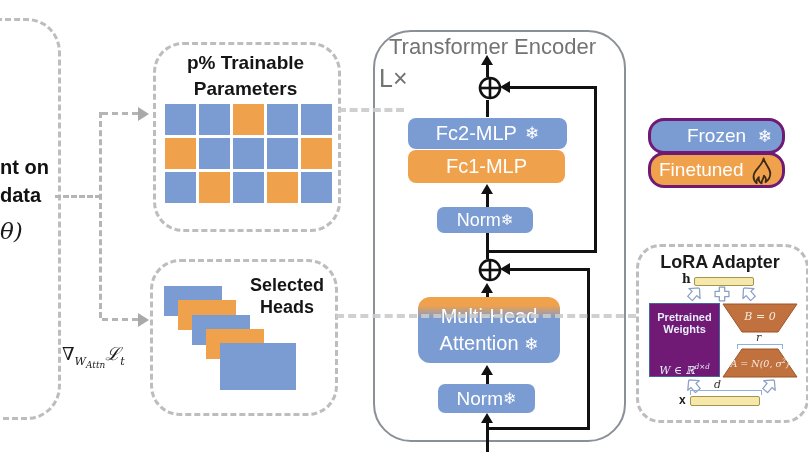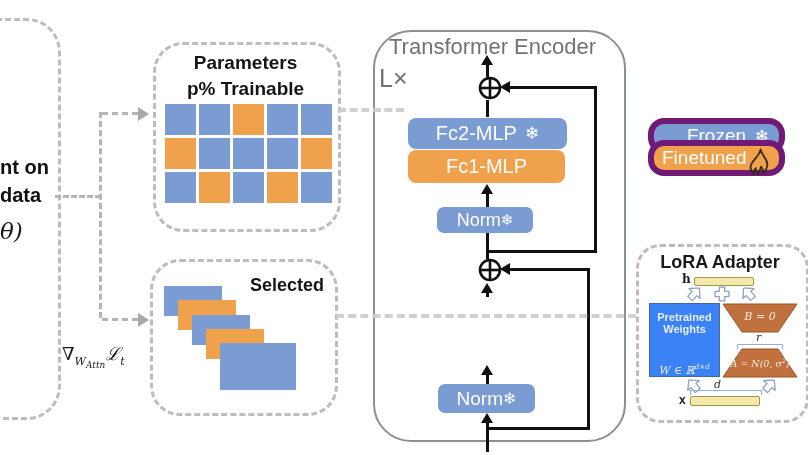--- a/index.html
+++ b/index.html
@@ -37,21 +37,21 @@
   .head-stack{position:absolute;}
   .head-rect{position:absolute;}
   .boxtitle{position:absolute;font-weight:bold;font-size:19px;line-height:26px;
           text-align:center;color:#151515;}
   
   #encoder-frame{position:absolute;left:373px;top:30px;width:249px;height:408px;
           border:2px solid #8b9097;border-radius:38px;background:#fff;}
   .enc-label{position:absolute;font-size:22px;color:#737373;}
   .snow{color:#fff;}
   
-  .legend-box{position:absolute;display:flex;align-items:center;border:6px solid #701a75;
+  .legend-box{position:absolute;display:flex;align-items:center;border:3px solid #701a75;
           border-radius:16px;color:#fff;font-size:19px;box-sizing:border-box;}
   .lora-bluetext{color:#e7edf9;}
   .bracket{position:absolute;height:4px;border-top:1.5px solid #8fb2dd;
           border-left:1.5px solid #8fb2dd;border-right:1.5px solid #8fb2dd;}
   .trap-label{position:absolute;color:#f6eade;font-family:"DejaVu Serif",serif;
           font-style:italic;text-align:center;}
   .ybar{position:absolute;background:#f4e9aa;border:1px solid #a8934c;box-sizing:border-box;}
   sup{font-size:65%;}
 </style>
 </head>
@@ -71,22 +71,22 @@
   <div class="arr-right-gray" style="left:138px;top:107px;"></div>
   <div class="hdash" style="left:102px;top:318px;width:36px;"></div>
   <div class="arr-right-gray" style="left:138px;top:313px;"></div>
 
   <div class="abs math" style="left:62px;top:341px;font-size:18px;">
     <span style="font-style:normal;">∇</span><sub><span>W</span><sub>Attn</sub></sub><span>ℒ</span><sub>t</sub>
   </div>
 
   <div class="dashbox" style="left:153px;top:42px;width:182px;height:184px;"></div>
   <div class="boxtitle" style="left:163px;top:50px;width:165px;">
+    <div>p% Trainable</div>
     <div>Parameters</div>
-    <div>p% Trainable</div>
   </div>
   <div class="param-grid" style="left:165px;top:104px;">
       <div style="background: rgb(123, 156, 211);"></div>
       <div style="background: rgb(123, 156, 211);"></div>
       <div style="background: rgb(240, 161, 76);"></div>
       <div style="background: rgb(123, 156, 211);"></div>
       <div style="background: rgb(123, 156, 211);"></div>
       <div style="background: rgb(240, 161, 76);"></div>
       <div style="background: rgb(123, 156, 211);"></div>
       <div style="background: rgb(123, 156, 211);"></div>
@@ -97,20 +97,21 @@
       <div style="background: rgb(123, 156, 211);"></div>
       <div style="background: rgb(240, 161, 76);"></div>
       <div style="background: rgb(123, 156, 211);"></div>
     </div>
 
   <div class="hdash-light" style="left:338px;top:108px;width:66px;"></div>
 
   <div class="dashbox" style="left:150px;top:259px;width:182px;height:151px;"></div>
   <div class="boxtitle" style="left:242px;top:274px;width:90px;font-size:18px;line-height:22px;">
     <div>Selected</div>
+    <div>Heads</div>
   </div>
   <div class="head-stack" style="left:164px;top:286px;width:140px;height:110px;">
       <div class="head-rect" style="left: 0px; top: 0px; width: 58px; height: 30px; background: rgb(123, 156, 211); z-index: 1;"></div>
       <div class="head-rect" style="left: 14px; top: 14.25px; width: 58px; height: 30px; background: rgb(240, 161, 76); z-index: 2;"></div>
       <div class="head-rect" style="left: 28px; top: 28.5px; width: 58px; height: 30px; background: rgb(123, 156, 211); z-index: 3;"></div>
       <div class="head-rect" style="left: 42px; top: 42.75px; width: 58px; height: 30px; background: rgb(240, 161, 76); z-index: 4;"></div>
       <div class="head-rect" style="left: 56px; top: 57px; width: 76px; height: 47px; background: rgb(123, 156, 211); z-index: 5;"></div>
     </div>
 
   <div class="hdash-light" style="left:336px;top:314px;width:300px;"></div>
@@ -150,20 +151,27 @@
 
   <svg class="abs" style="left:477px;top:257px;" width="26" height="26">
     <circle cx="13" cy="13" r="10" fill="#fff" stroke="#111" stroke-width="2.6"></circle>
     <line x1="13" y1="2" x2="13" y2="24" stroke="#111" stroke-width="2.6"></line>
     <line x1="2" y1="13" x2="24" y2="13" stroke="#111" stroke-width="2.6"></line>
   </svg>
 
   <div class="vline" style="left:486px;top:291px;height:6px;"></div>
   <div class="arr-up" style="left:481px;top:283px;"></div>
 
+  <div class="node" style="left:418px;top:297px;width:142px;height:66px;border-radius:12px;font-size:20px;line-height:27px;
+              background:linear-gradient(180deg,#f0a14c 0%,#f0a14c 13%,#7b9cd3 32%,#7b9cd3 100%);
+              flex-direction:column;">
+    <div><span>Multi-Head</span></div>
+    <div><span>Attention</span>
+         <span class="snow" style="font-size:17px;">❄</span></div>
+  </div>
 
   <div class="vline" style="left:486px;top:373px;height:11px;"></div>
   <div class="arr-up" style="left:481px;top:365px;"></div>
 
   <div class="node blue" style="left:438px;top:384px;width:97px;height:29px;font-size:19px;border-radius:7px;">
     <span>Norm</span>
     <span class="snow" style="font-size:16px;">❄</span>
   </div>
 
   <div class="vline" style="left:486px;top:421px;height:31px;"></div>
@@ -176,21 +184,21 @@
 
   <div class="hline" style="left:488px;top:250px;width:109px;"></div>
   <div class="vline" style="left:594px;top:87px;height:166px;"></div>
   <div class="hline" style="left:508px;top:86px;width:89px;"></div>
   <div class="arr-left" style="left:500px;top:81px;"></div>
 
   <div class="legend-box blue" style="left:648px;top:118px;width:137px;height:36px;justify-content:center;">
     <span>Frozen</span>
     <span class="snow" style="position:absolute;right:10px;font-size:17px;">❄</span>
   </div>
-  <div class="legend-box orange" style="left:648px;top:140px;width:137px;height:36px;padding-left:8px;">
+  <div class="legend-box orange" style="left:648px;top:152px;width:137px;height:36px;padding-left:8px;">
     <span>Finetuned</span>
     <svg style="position:absolute;right:4px;top:1px;" width="30" height="34" viewBox="0 0 24 28">
       <path d="M12.5 2 C13.8 7.5 18 9.5 18 14.5 C18 17.5 16.5 20 14 21.5 C14.8 19.5 14.3 17.5 12.8 16.2 C12.6 18.8 10.6 20 10.8 22.6 C8.8 21.5 8.2 19.3 8.6 17.4 C7.2 18.6 6.4 20.4 6.8 22.4 C5 20.8 4.2 18.6 4.2 16.8 C4.2 11.2 11 9.2 12.5 2 Z" fill="none" stroke="#3c2a18" stroke-width="1.5" stroke-linejoin="round"></path>
     </svg>
   </div>
 
   <div class="dashbox" style="left:636px;top:244px;width:167px;height:173px;border-radius:24px;"></div>
   <div class="abs" style="left:640px;top:252px;width:160px;text-align:center;font-weight:bold;font-size:18px;">LoRA Adapter</div>
 
   <div class="abs math" style="left:682px;top:272px;font-size:12px;font-weight:bold;font-style:normal;">h</div>
@@ -199,21 +207,21 @@
   <svg class="abs" style="left:686px;top:286px;transform:rotate(42deg);" width="17" height="15" viewBox="0 0 16 14">
     <path d="M8 0 L15 7 L11 7 L11 13.3 L5 13.3 L5 7 L1 7 Z" fill="#fff" stroke="#8aa0c4" stroke-width="1.2" stroke-linejoin="round"></path>
   </svg>
   <svg class="abs" style="left:714px;top:286px;" width="16" height="16" viewBox="0 0 15 15">
     <path d="M5 1 H10 V5 H14 V10 H10 V14 H5 V10 H1 V5 H5 Z" fill="#fff" stroke="#8aa0c4" stroke-width="1.2" stroke-linejoin="round"></path>
   </svg>
   <svg class="abs" style="left:740px;top:286px;transform:rotate(-42deg);" width="17" height="15" viewBox="0 0 16 14">
     <path d="M8 0 L15 7 L11 7 L11 13.3 L5 13.3 L5 7 L1 7 Z" fill="#fff" stroke="#8aa0c4" stroke-width="1.2" stroke-linejoin="round"></path>
   </svg>
 
-  <div class="abs" style="left:649px;top:303px;width:71px;height:74px;background:#3b82f6;border:1.5px solid #44689c;box-sizing:border-box;text-align:center;">
+  <div class="abs" style="left:649px;top:303px;width:71px;height:74px;background:#701a75;border:1.5px solid #44689c;box-sizing:border-box;text-align:center;">
     <div class="lora-bluetext" style="font-weight:bold;font-size:11px;margin-top:7px;">Pretrained</div>
     <div class="lora-bluetext" style="font-weight:bold;font-size:11px;">Weights</div>
     <div class="lora-bluetext math" style="font-size:11px;margin-top:27px;">
       <span>W ∈ ℝ</span><sup>d×d</sup>
     </div>
   </div>
 
   <svg class="abs" style="left:722px;top:303px;" width="76" height="30">
     <polygon points="1,1 75,1 56,29 20,29" fill="#c0713e" stroke="#9c5526" stroke-width="1"></polygon>
   </svg>

